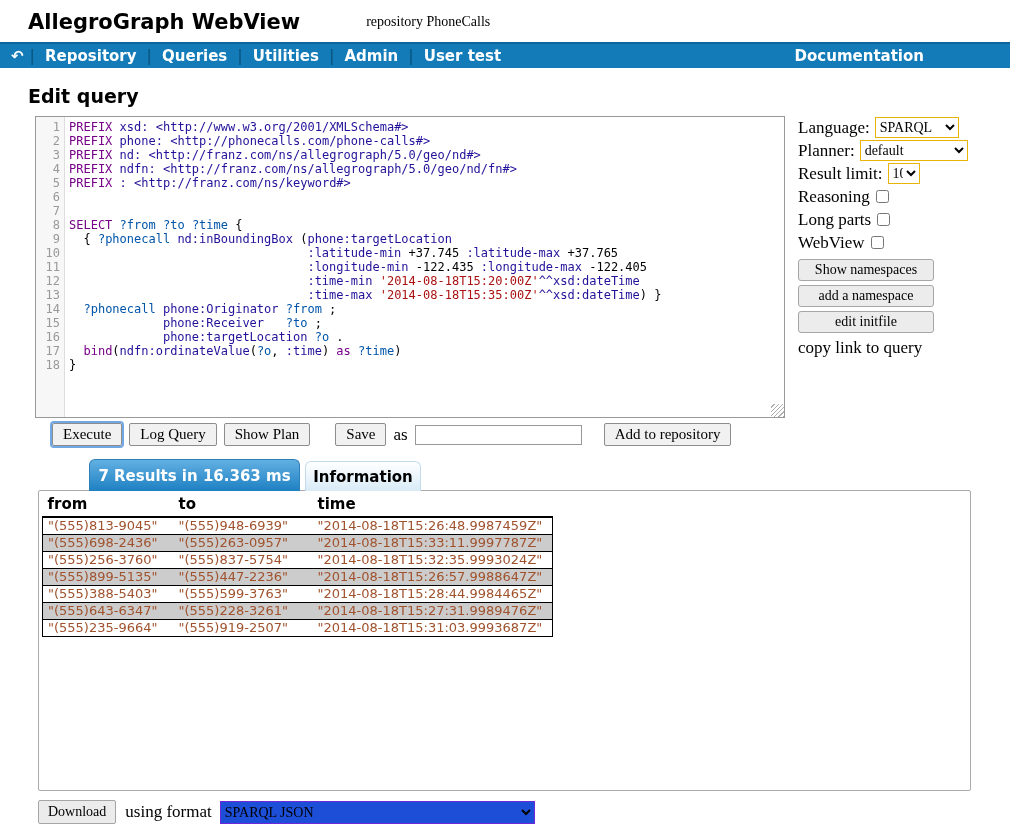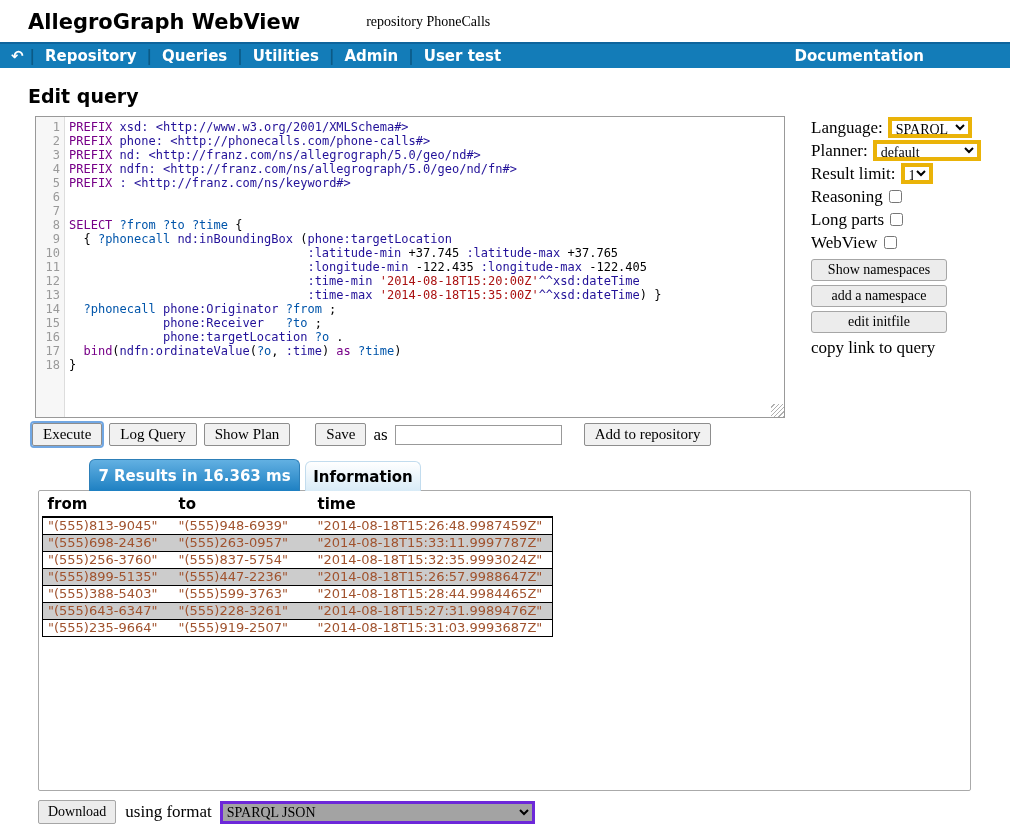--- a/index.html
+++ b/index.html
@@ -29,32 +29,32 @@
   .editor-wrap{display:flex;margin-left:35px;}
   .editor{width:750px;height:302px;border:1px solid #999;display:flex;position:relative;overflow:hidden;background:#fff;}
   .gutter{width:29px;flex:none;background:#f7f7f7;border-right:1px solid #ddd;color:#999;
           font-family:"DejaVu Sans Mono",monospace;font-size:12px;line-height:14px;text-align:right;padding:3px 4px 0 0;}
   .code{flex:1;font-family:"DejaVu Sans Mono",monospace;font-size:12px;line-height:14px;white-space:pre;padding:3px 0 0 4px;overflow:hidden;}
   .code-line{min-height:14px;}
   .tk-kw{color:var(--kw);} .tk-at{color:var(--at);} .tk-v{color:var(--v);} .tk-str{color:var(--str);} .tk-pl{color:#000;}
   .grip{position:absolute;right:0;bottom:0;width:13px;height:13px;
         background:repeating-linear-gradient(135deg,#fff 0 2px,#b0b0b0 2px 3px);cursor:nwse-resize;}
 
-  .options{margin-left:26px;width:170px;font-family:"Liberation Serif",serif;font-size:17px;}
+  .options{margin-left:13px;width:170px;font-family:"Liberation Serif",serif;font-size:17px;}
   .opt-row{display:flex;align-items:center;height:23px;margin-bottom:0;}
-  .opt-row select{margin-left:5px;font-family:"Liberation Serif",serif;font-size:14px;height:21px;background:#fff;border:4px solid #eab308;}
+  .opt-row select{margin-left:5px;font-family:"Liberation Serif",serif;font-size:14px;height:21px;background:#fff;border:1px solid #eab308;}
   .sel-language{width:84px;} .sel-planner{width:116px;} .sel-limit{width:32px;}
   .opt-row input[type=checkbox]{margin-left:6px;width:13px;height:13px;}
   .ns-buttons{margin-top:5px;}
   .ns-btn{display:block;width:136px;height:22px;margin:4px 0;font-family:"Liberation Serif",serif;font-size:14px;
           background:#ececec;border:1px solid #a6a6a6;border-radius:3px;cursor:pointer;}
   .copy-link{margin-top:5px;font-size:17px;cursor:pointer;}
 
   
-  .actions{display:flex;align-items:center;margin:5px 0 0 32px;}
+  .actions{display:flex;align-items:center;margin:5px 0 0 52px;}
   .btn{font-family:"Liberation Serif",serif;font-size:15px;height:23px;padding:0 10px;background:#f1f1f1;
        border:1px solid #8d8d8d;border-radius:2px;cursor:pointer;}
   .btn-gap{margin-left:7px;}
   .execute{outline:2px solid #71a7e3;}
   .save{margin-left:25px;}
   .as-label{font-family:"Liberation Serif",serif;font-size:17px;margin:0 7px;}
   .save-input{width:167px;height:20px;border:1px solid #999;padding:0 3px;font-size:13px;}
   .add-repo{margin-left:22px;}
 
   
@@ -75,21 +75,21 @@
   .results-table th:nth-child(2){min-width:139px;}
   .results-table tbody tr{border:1px solid #000;}
   .results-table tbody tr.stripe{background:var(--stripe);}
   .results-table td{padding:0 10px 1px 5px;color:var(--lit);white-space:nowrap;}
 
   
   .download-row{display:flex;align-items:center;margin:9px 0 0 38px;}
   .download-btn{font-family:"Liberation Serif",serif;font-size:14px;height:24px;padding:0 9px;background:#ececec;
        border:1px solid #a6a6a6;border-radius:2px;cursor:pointer;}
   .using-label{font-family:"Liberation Serif",serif;font-size:17px;margin:0 8px 0 9px;}
-  .format-select{width:315px;height:23px;font-family:"Liberation Serif",serif;font-size:14px;border:3px solid #6d28d9;background:#a3a3a3;}
+  .format-select{width:315px;height:23px;font-family:"Liberation Serif",serif;font-size:14px;border:1px solid #6d28d9;background:#1d4ed8;}
 </style>
 </head>
 <body>
 
 <div class="header">
   <div class="title">AllegroGraph WebView</div>
   <div class="repo">repository PhoneCalls</div>
 </div>
 
 <div class="nav">

